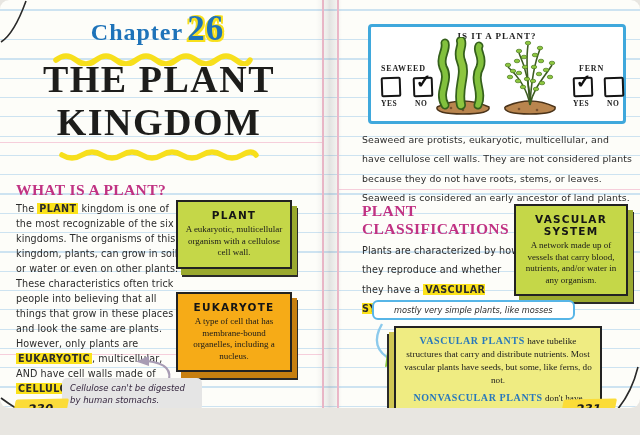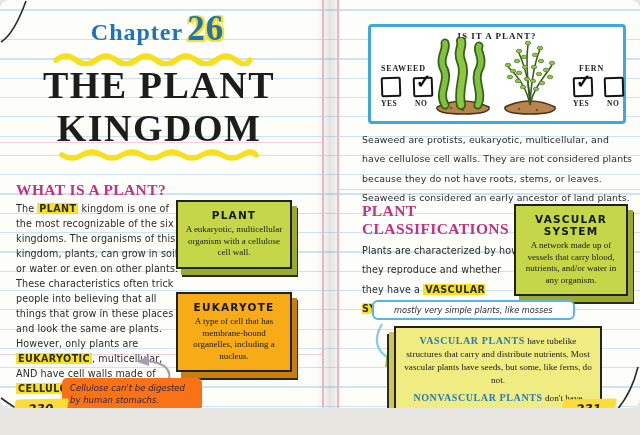--- a/index.html
+++ b/index.html
@@ -12,37 +12,37 @@
   .vmargin{position:absolute;top:0;width:2px;height:435px;background:#f2bccd;}
   .hpink{position:absolute;height:1.2px;background:#f6cedb;}
   .spine{position:absolute;top:0;left:316px;width:26px;height:435px;
     background:linear-gradient(to right,rgba(90,90,100,0) 0,rgba(90,90,100,0.10) 42%,rgba(90,90,100,0.16) 52%,rgba(90,90,100,0) 100%);}
   .abs{position:absolute;}
   
   .chapter-line{left:55px;top:9px;width:205px;text-align:center;color:#1e73b9;font-family:"Liberation Serif",serif;}
   .chapter-word{font-size:24px;font-weight:700;letter-spacing:1px;}
   .chapter-num{font-size:35px;font-weight:700;letter-spacing:1px;
     text-shadow:2px 2px 0 #f8e01c,-2px 2px 0 #f8e01c,2px -1px 0 #f8e01c;}
-  .big-title{left:0;top:64px;width:318px;text-align:center;font-family:"Liberation Serif",serif;
+  .big-title{left:0;top:58px;width:318px;text-align:center;font-family:"Liberation Serif",serif;
     font-weight:700;font-size:38px;line-height:43px;color:#1d1d1b;letter-spacing:1.5px;}
   .magenta-h{color:#c03283;font-family:"Liberation Serif",serif;font-weight:700;font-size:15.5px;letter-spacing:0.4px;line-height:18px;}
   
   .hand{color:#2b2b2b;font-size:9.6px;line-height:15px;letter-spacing:0.1px;}
   .hand-wide{color:#2b2b2b;font-size:9.4px;line-height:19.4px;letter-spacing:0.1px;}
   .hl{background:#fbe21a;font-weight:700;padding:0 2px;letter-spacing:0.4px;}
   .bluecaps{color:#2878bc;font-weight:700;letter-spacing:0.6px;font-size:10px;}
   
   .defbox{border:2px solid #222;padding:7px 6px 8px;text-align:center;}
   .defbox .dtitle{font-weight:800;font-size:10.5px;letter-spacing:1.2px;color:#151515;margin-bottom:3px;line-height:12px;}
   .defbox .dbody{font-family:"Liberation Serif",serif;font-size:9px;line-height:11.5px;color:#1a1a1a;}
   .box-green{background:#c5d748;box-shadow:5px 6px 0 0 #9aa92f,6px 8px 0 0 #2a2a2a;}
   .box-orange{background:#f6ab17;box-shadow:5px 6px 0 0 #c77f10,6px 8px 0 0 #2a2a2a;}
   .box-paleyellow{background:#efec82;border:2px solid #222;box-shadow:-5px 6px 0 0 #cfc653,-7px 8px 0 0 #2a2a2a;}
   
-  .purple-note{background:#f97316;border-radius:5px;padding:5px 8px;font-style:italic;font-size:8.5px;line-height:11.5px;color:#33243d;}
+  .purple-note{background:#e5e5e5;border-radius:5px;padding:5px 8px;font-style:italic;font-size:8.5px;line-height:11.5px;color:#33243d;}
   .blue-bubble{background:#fff;border:2px solid #57b5e7;border-radius:6px;padding:3px 20px;font-style:italic;font-size:8.2px;color:#2b2b2b;white-space:nowrap;}
   
   .quiz{left:368px;top:24px;width:252px;height:94px;background:#fff;border:3px solid #3fa8dc;border-radius:4px;font-family:Liberation Serif, serif;}
   .quiz-title{position:absolute;left:0;top:4px;width:100%;text-align:center;font-size:9px;font-weight:700;letter-spacing:1px;color:#222;}
   .q-label{position:absolute;font-size:8px;font-weight:700;letter-spacing:0.8px;color:#222;}
   .checkbox{position:absolute;width:16px;height:16px;background:#fff;border:2px solid #151515;border-radius:2px;transform:rotate(-2deg);}
   .checkbox .mark{position:absolute;left:1px;top:-9px;font-size:19px;font-weight:700;color:#111;}
   .yn{position:absolute;font-size:7.5px;font-weight:700;letter-spacing:0.5px;color:#222;}
   
   .classbox{left:394px;top:326px;width:188px;padding:6px 8px 7px;text-align:center;}

